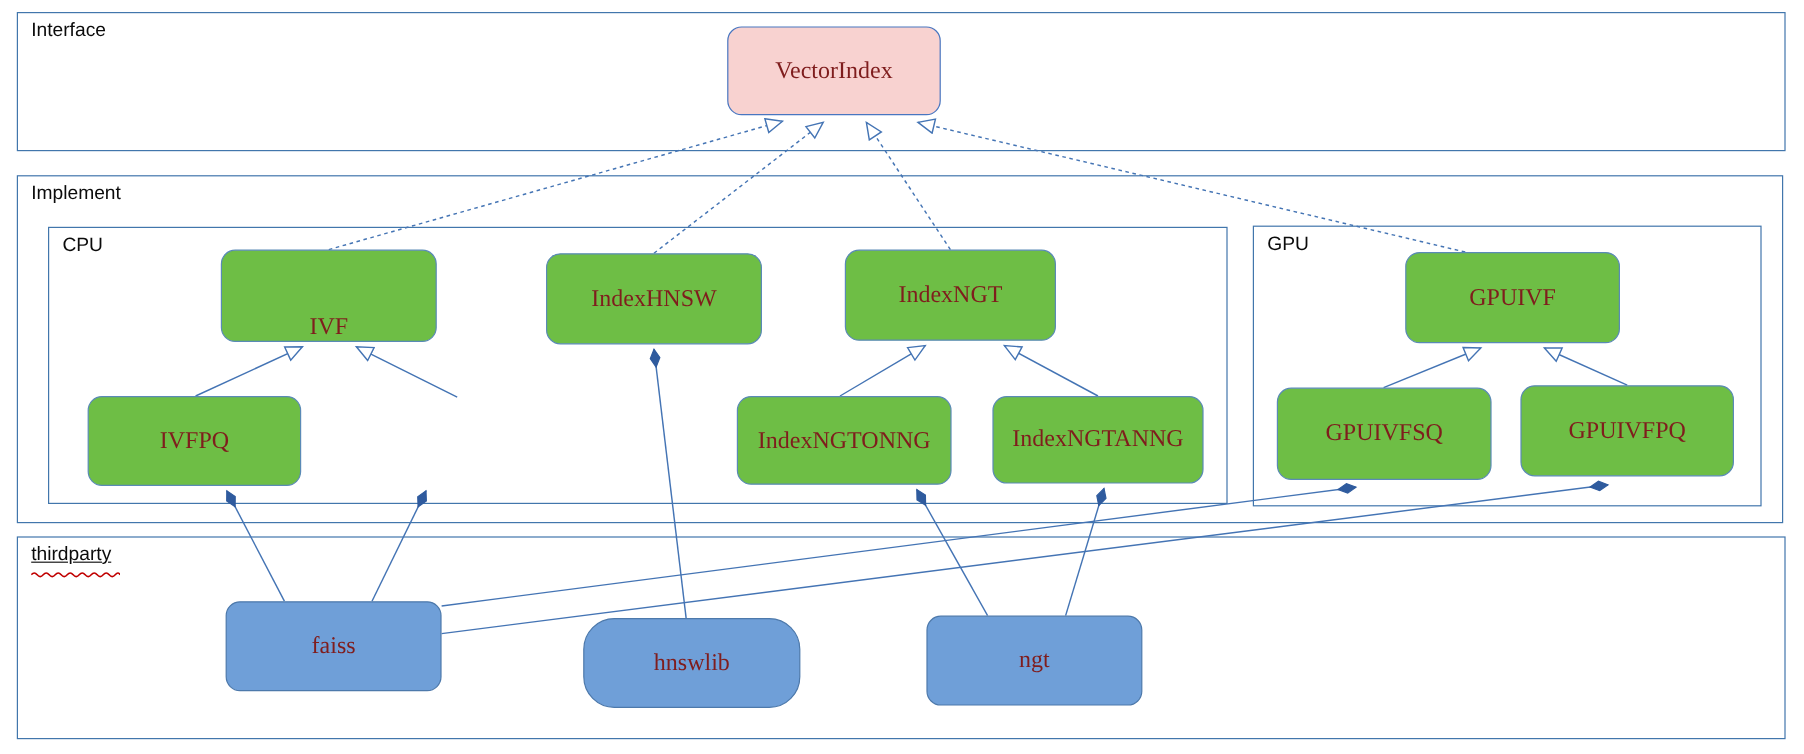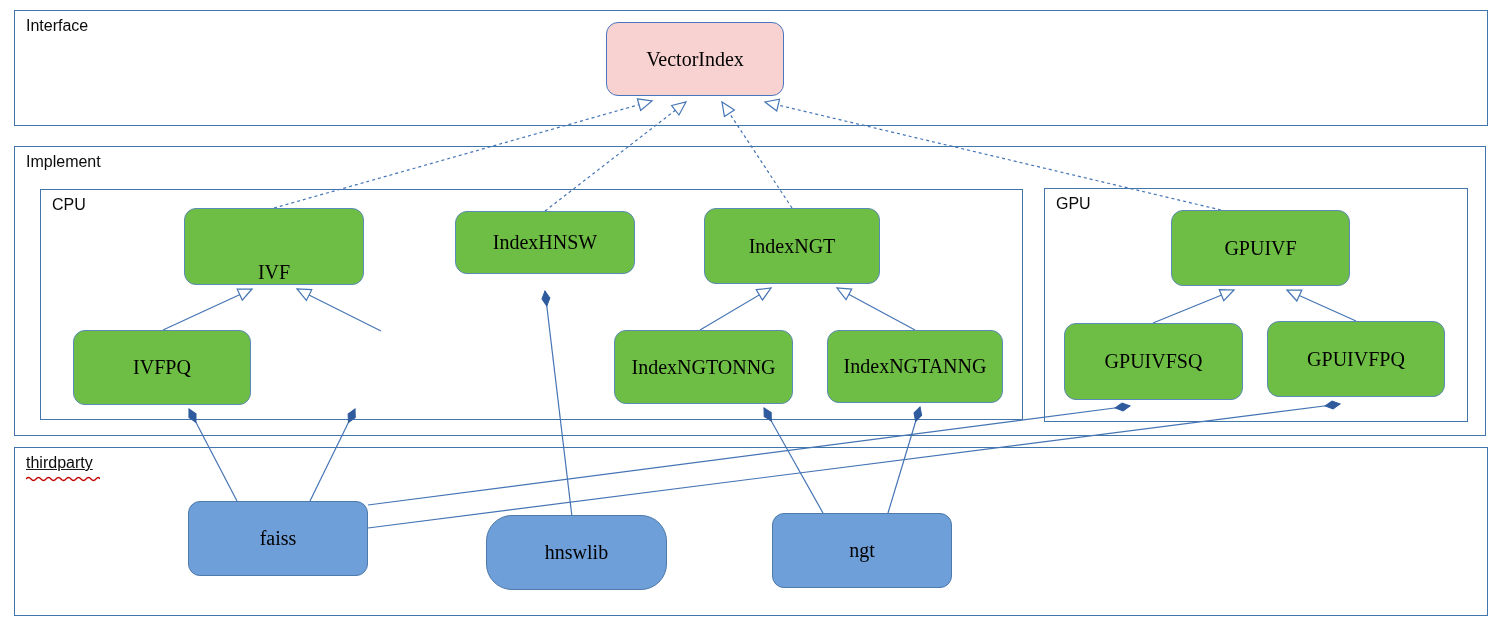--- a/index.html
+++ b/index.html
@@ -54,21 +54,21 @@
   .node {
     position: absolute;
     display: flex;
     align-items: center;
     justify-content: center;
     border: 1.6px solid #5585bb;
     border-radius: 12px;
     box-sizing: border-box;
     font-family: "Liberation Serif", serif;
     font-size: 20px;
-    color: #000000;
+    color: #7f1d1d;
     z-index: 3;
     text-align: center;
   }
   .node.pink  { background: #f8d2d0; border-color: #4976c0; }
   .node.green { background: #6ebe45; border-color: #5a8ab6; }
   .node.blue  { background: #6f9fd8; border-color: #4d79ab; }
 </style>
 </head>
 <body>
 
@@ -135,21 +135,21 @@
   </svg>
 
   <div class="node pink" style="left:606px; top:22px; width:178px; height:74px;">
     <span>VectorIndex</span>
   </div>
 
   <div class="node green" style="left:184px; top:208px; width:180px; height:77px;align-items:flex-end;">
     <span>IVF</span>
   </div>
 
-  <div class="node green" style="left:455px; top:211px; width:180px; height:63px;">
+  <div class="node green" style="left:455px; top:211px; width:180px; height:76px;">
     <span>IndexHNSW</span>
   </div>
 
   <div class="node green" style="left:704px; top:208px; width:176px; height:76px;">
     <span>IndexNGT</span>
   </div>
 
   <div class="node green" style="left:1171px; top:210px; width:179px; height:76px;">
     <span>GPUIVF</span>
   </div>

